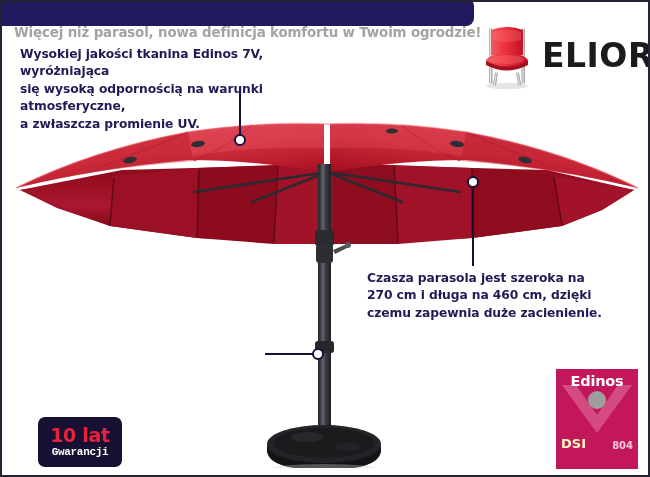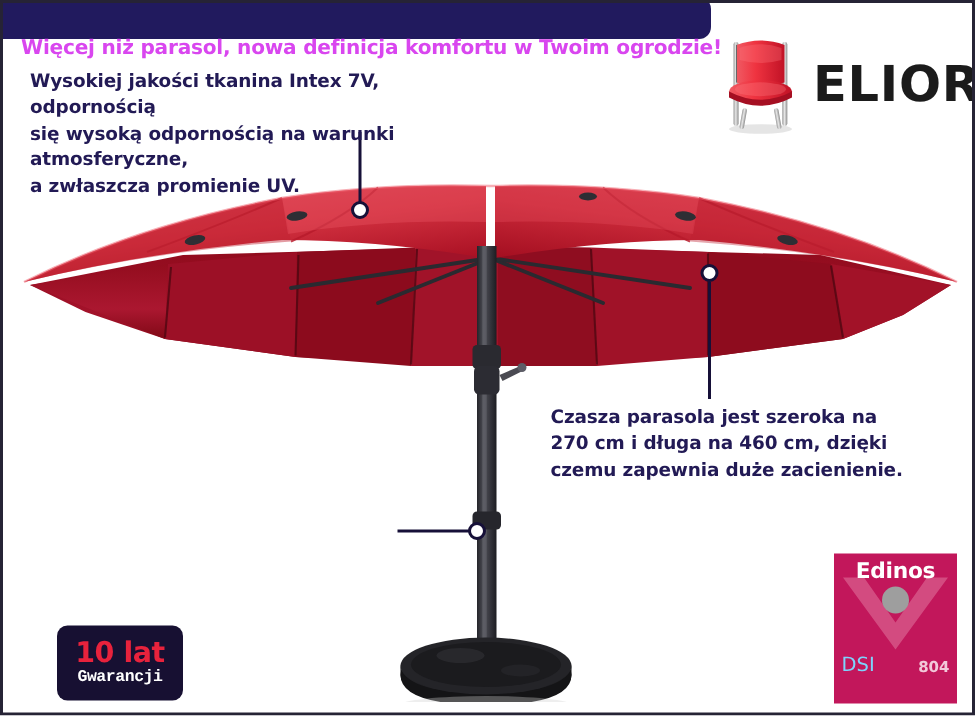--- a/index.html
+++ b/index.html
@@ -24,21 +24,21 @@
     left:-6px;top:-4px;
     width:478px;height:28px;
     background:#211a5e;
     border-radius:0 8px 8px 0;
     display:flex;align-items:center;
     padding-left:18px;
     box-sizing:border-box;
     z-index:14;
   }
   .banner-text{
-    color:#d946ef;
+    color:#a3a3a3;
     font-size:13.4px;
     font-weight:bold;
     letter-spacing:-0.15px;
     white-space:nowrap;
     margin-top:40px;
   }
 
   
   .brand{
     position:absolute;
@@ -144,23 +144,23 @@
     color:#ffffff;
     font-size:14.5px;
     font-weight:bold;
     letter-spacing:-0.2px;
     z-index:3;
   }
   .edinos-v{position:absolute;left:0;top:14px;width:82px;height:52px;z-index:1;}
   .edinos-dsi{
     position:absolute;
     left:5px;bottom:18px;
-    color:#7dd3fc;
+    color:#fef9c3;
     font-size:13px;
-    font-weight:normal;
+    font-weight:bold;
     z-index:3;
   }
   .edinos-num{
     position:absolute;
     right:5px;bottom:18px;
     color:#f2c8d9;
     font-size:10px;
     font-weight:bold;
     z-index:3;
   }
@@ -339,21 +339,21 @@
   <div class="leader" style="left:237px;top:86px;width:1.6px;height:52px;"></div>
   <div class="dot" style="left:232px;top:132px;"></div>
 
   <div class="leader" style="left:470px;top:186px;width:1.6px;height:78px;"></div>
   <div class="dot" style="left:465px;top:174px;"></div>
 
   <div class="leader" style="left:263px;top:351px;width:50px;height:1.6px;"></div>
   <div class="dot" style="left:310px;top:346px;"></div>
 
   <div class="callout" id="callout-fabric">
-    <p>Wysokiej jakości tkanina Intex 7V, odpornością</p>
+    <p>Wysokiej jakości tkanina Edinos 7V, wyróżniająca</p>
     <p>się wysoką odpornością na warunki atmosferyczne,</p>
     <p>a zwłaszcza promienie UV.</p>
   </div>
 
   <div class="callout" id="callout-canopy">
     <p>Czasza parasola jest szeroka na</p>
     <p>270 cm i długa na 460 cm, dzięki</p>
     <p>czemu zapewnia duże zacienienie.</p>
   </div>
 

